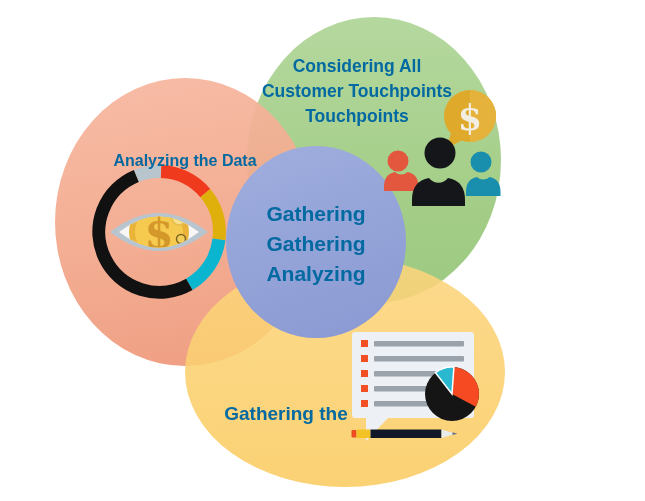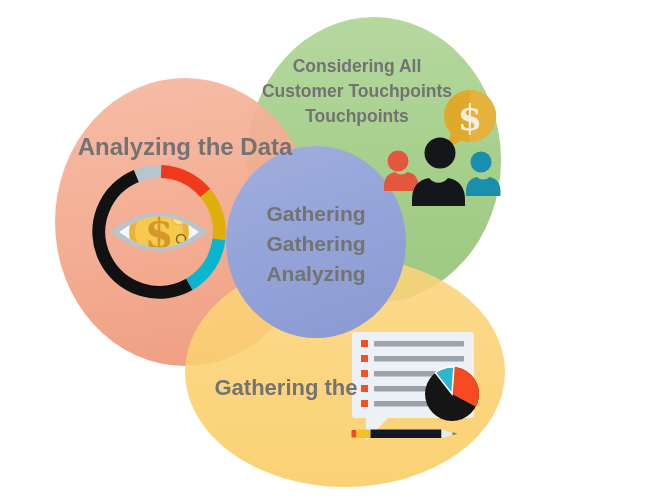--- a/index.html
+++ b/index.html
@@ -9,25 +9,25 @@
   }
   .ellipse{position:absolute;border-radius:50%;}
   .circle-green{left:247px;top:17px;width:254px;height:286px;
     background:linear-gradient(180deg,#b5d89f 0%,#a6cf8a 55%,#9cc981 100%);}
   .circle-salmon{left:55px;top:78px;width:260px;height:288px;
     background:linear-gradient(170deg,rgba(247,183,160,0.93) 0%,rgba(242,167,138,0.93) 55%,rgba(238,150,120,0.93) 100%);}
   .circle-yellow{left:185px;top:257px;width:320px;height:230px;
     background:linear-gradient(180deg,rgba(252,213,126,0.88) 0%,rgba(250,203,96,0.88) 100%);}
   .circle-blue{left:226px;top:146px;width:180px;height:192px;
     background:linear-gradient(160deg,#a0aede 0%,#93a2d7 55%,#8a99d2 100%);}
-  .label{position:absolute;color:#737373;font-weight:700;text-align:center;line-height:25px;}
+  .label{position:absolute;color:#0369a1;font-weight:700;text-align:center;line-height:25px;}
   .label-green{left:237px;top:54px;width:240px;font-size:17.5px;}
-  .label-salmon{left:75px;top:134px;width:220px;font-size:24px;}
+  .label-salmon{left:75px;top:148px;width:220px;font-size:16px;}
   .label-blue{left:226px;top:199px;width:180px;font-size:21px;line-height:30px;}
-  .label-yellow{left:186px;top:373px;width:200px;font-size:22px;line-height:30px;}
+  .label-yellow{left:186px;top:399px;width:200px;font-size:19px;line-height:30px;}
   svg.iconlayer{position:absolute;left:0;top:0;width:645px;height:501px;pointer-events:none;}
 </style>
 </head>
 <body>
 
 <div id="canvas">
 
   <div class="ellipse circle-green"></div>
 
   <div class="ellipse circle-salmon"></div>

